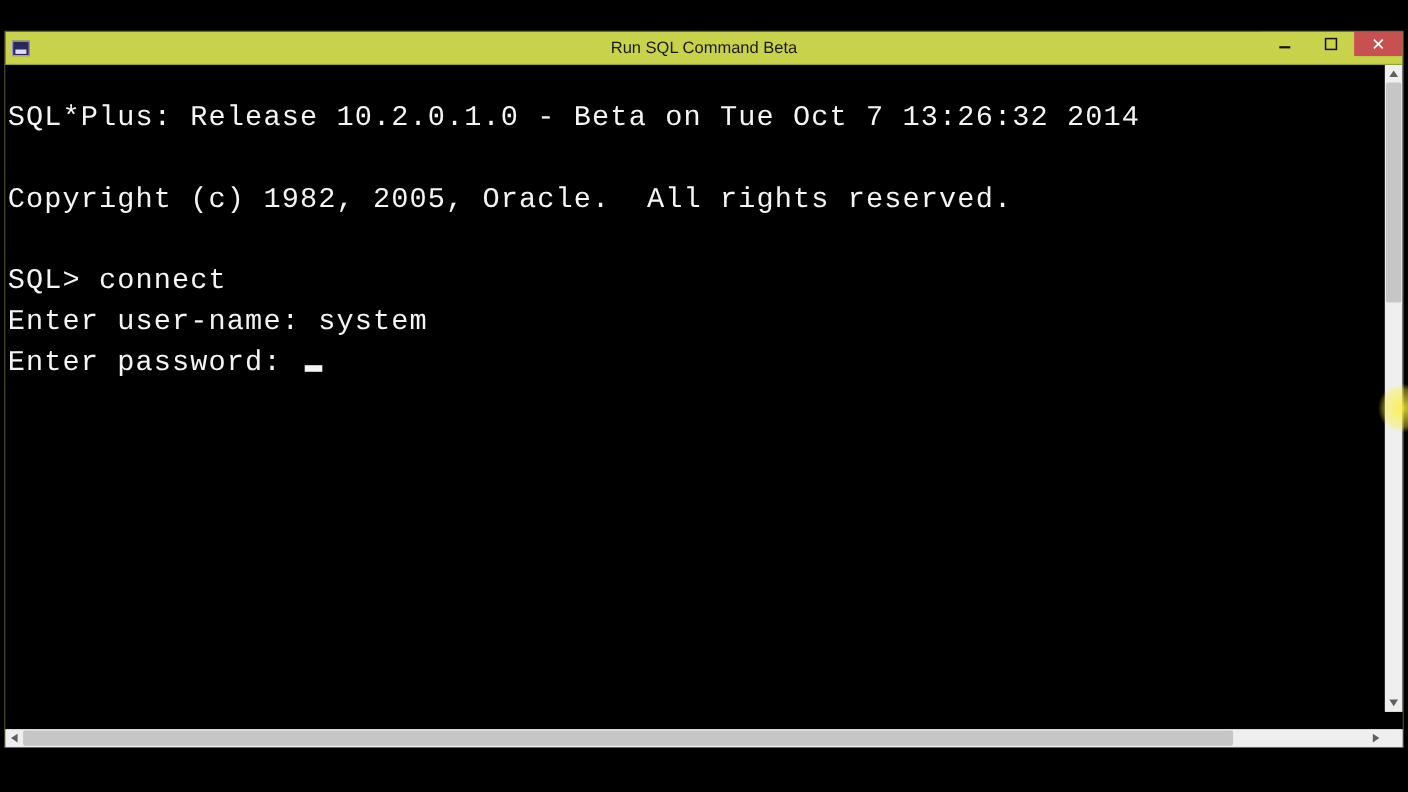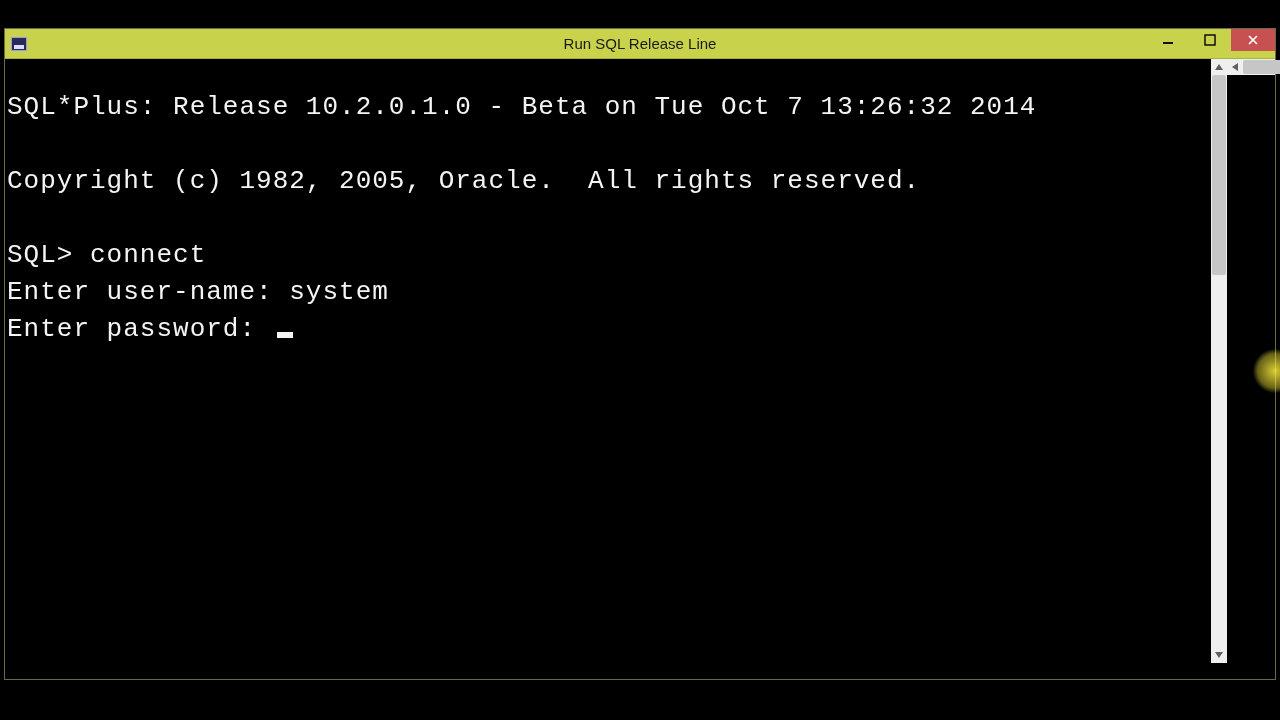--- a/index.html
+++ b/index.html
@@ -63,20 +63,21 @@
   .win-btn.close {
     background: #c75050;
     color: #fff;
     width: 44px;
   }
   .win-btn svg { display: block; }
 
   .client {
     flex: 1;
     display: flex;
+    flex-direction: column;
     background: #000;
     position: relative;
   }
   .term-wrap {
     flex: 1;
     position: relative;
     overflow: hidden;
   }
   .term {
     position: absolute;
@@ -155,21 +156,21 @@
 </style>
 </head>
 <body>
 
 <div class="window">
 
   <div class="titlebar">
     <div class="sys-icon">
       <div class="sys-icon-inner"></div>
     </div>
-    <div class="title-text">Run SQL Release Line</div>
+    <div class="title-text">Run SQL Command Beta</div>
     <div class="win-controls">
       <div class="win-btn">
         <svg width="12" height="12" viewBox="0 0 12 12">
             <rect x="1" y="8" width="10" height="2" fill="#111"></rect>
           </svg>
       </div>
       <div class="win-btn">
         <svg width="12" height="12" viewBox="0 0 12 12">
             <rect x="1" y="1" width="10" height="10" fill="none" stroke="#111" stroke-width="1.5"></rect>
           </svg>

